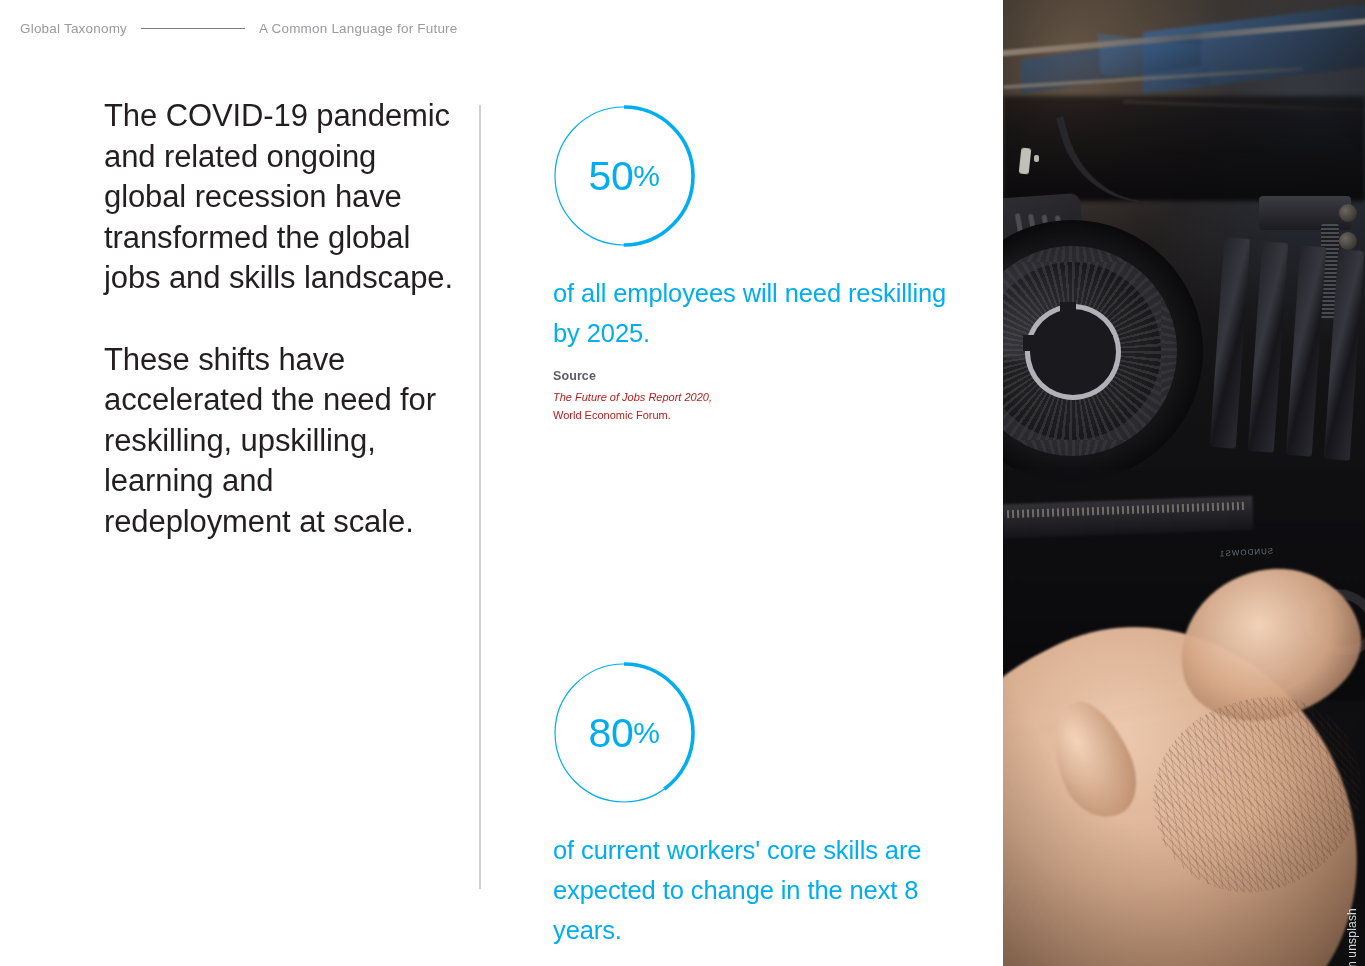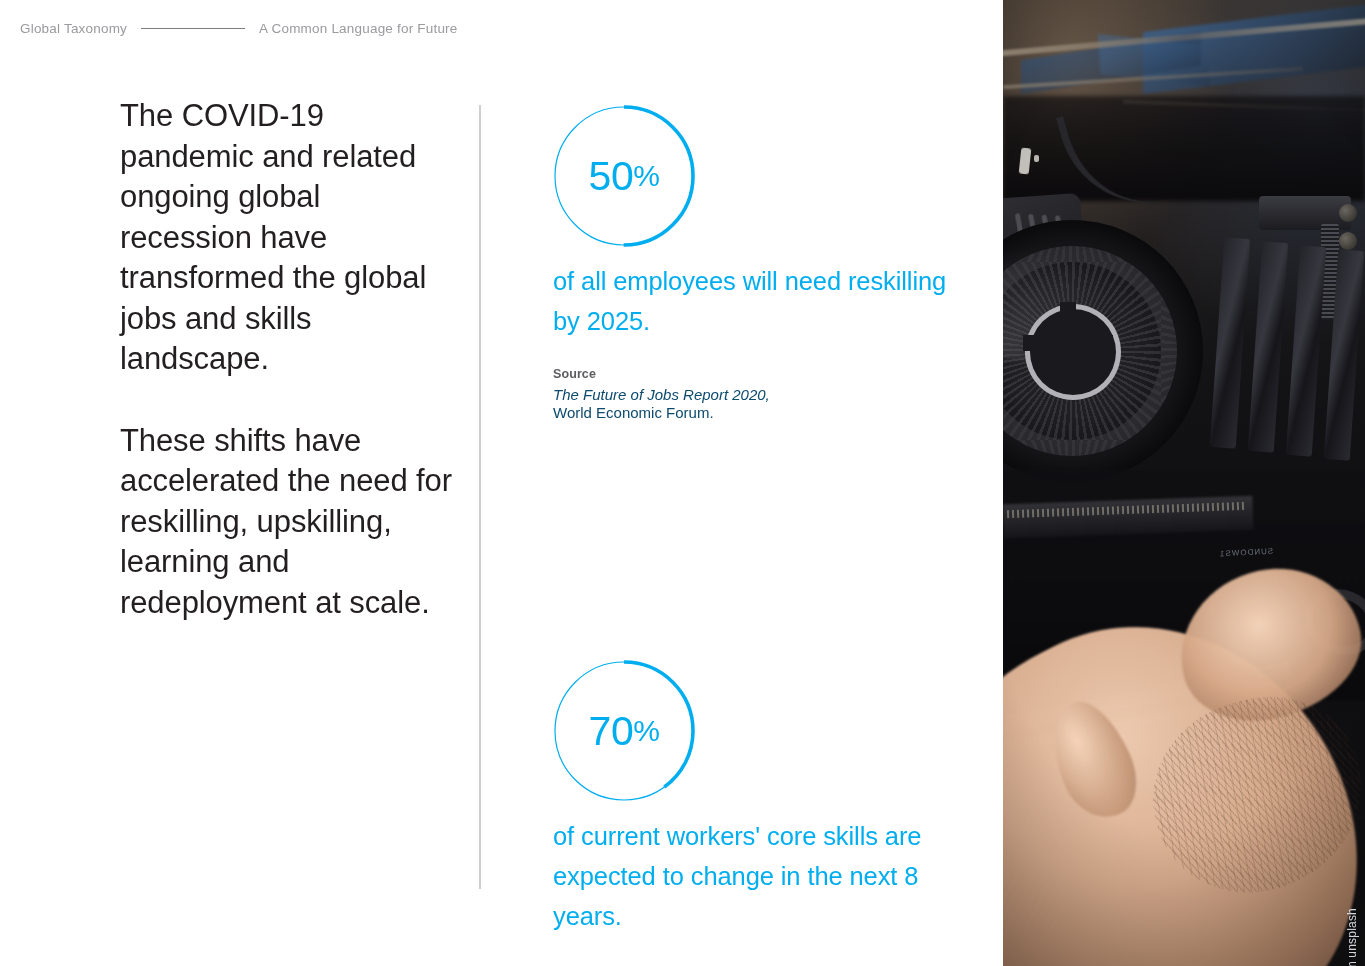--- a/index.html
+++ b/index.html
@@ -51,21 +51,20 @@
     left: 104px;
     top: 96px;
     width: 350px;
   }
   .lede {
     font-size: 31px;
     line-height: 40.5px;
     color: #231f20;
     font-weight: 400;
     letter-spacing: -0.1px;
-    margin-left: 16px;
   }
   .lede + .lede { margin-top: 41px; }
 
   
   .divider {
     position: absolute;
     left: 479px;
     top: 105px;
     width: 2px;
     height: 784px;
@@ -101,43 +100,43 @@
     letter-spacing: -0.5px;
     line-height: 1;
     text-align: center;
   }
   .donut-label .pct {
     font-size: 30px;
     letter-spacing: -0.5px;
   }
 
   .stat-caption {
-    margin-top: 14px;
+    margin-top: 26px;
     font-size: 25.5px;
     line-height: 40px;
     color: #00AEEF;
     font-weight: 400;
     letter-spacing: -0.1px;
     width: 420px;
   }
 
   .source {
-    margin-top: 26px;
+    margin-top: 16px;
   }
   .source-title {
     font-size: 12.5px;
     font-weight: 700;
     color: #5d5d62;
     letter-spacing: 0.1px;
     margin-bottom: 5px;
   }
   .source-line {
-    font-size: 15px;
+    font-size: 11px;
     line-height: 18px;
-    color: #0c4a6e;
+    color: #b91c1c;
   }
   .source-line.italic { font-style: italic; }
 
   
   .photo {
     position: absolute;
     left: 1003px;
     top: 0;
     width: 362px;
     height: 966px;
@@ -498,21 +497,21 @@
       </div>
     </div>
 
     <div class="stat-block second">
       <div class="donut">
         <svg viewBox="0 0 142 142">
           <circle cx="71" cy="71" r="69" fill="none" stroke="#00AEEF" stroke-width="1.2"></circle>
           <circle class="arc" cx="71" cy="71" r="69" fill="none" stroke="#00AEEF" stroke-width="3.6" stroke-linecap="butt" transform="rotate(-90 71 71)" stroke-dasharray="173.4159144781566 260.12387171723486"></circle>
         </svg>
         <div class="donut-label">
-          <span>70</span>
+          <span>80</span>
             <span class="pct">%</span>
         </div>
       </div>
       <div class="stat-caption">of current workers' core skills are expected to change in the next 8 years.</div>
 
     </div>
 
   </div>
 
   <div class="photo">

